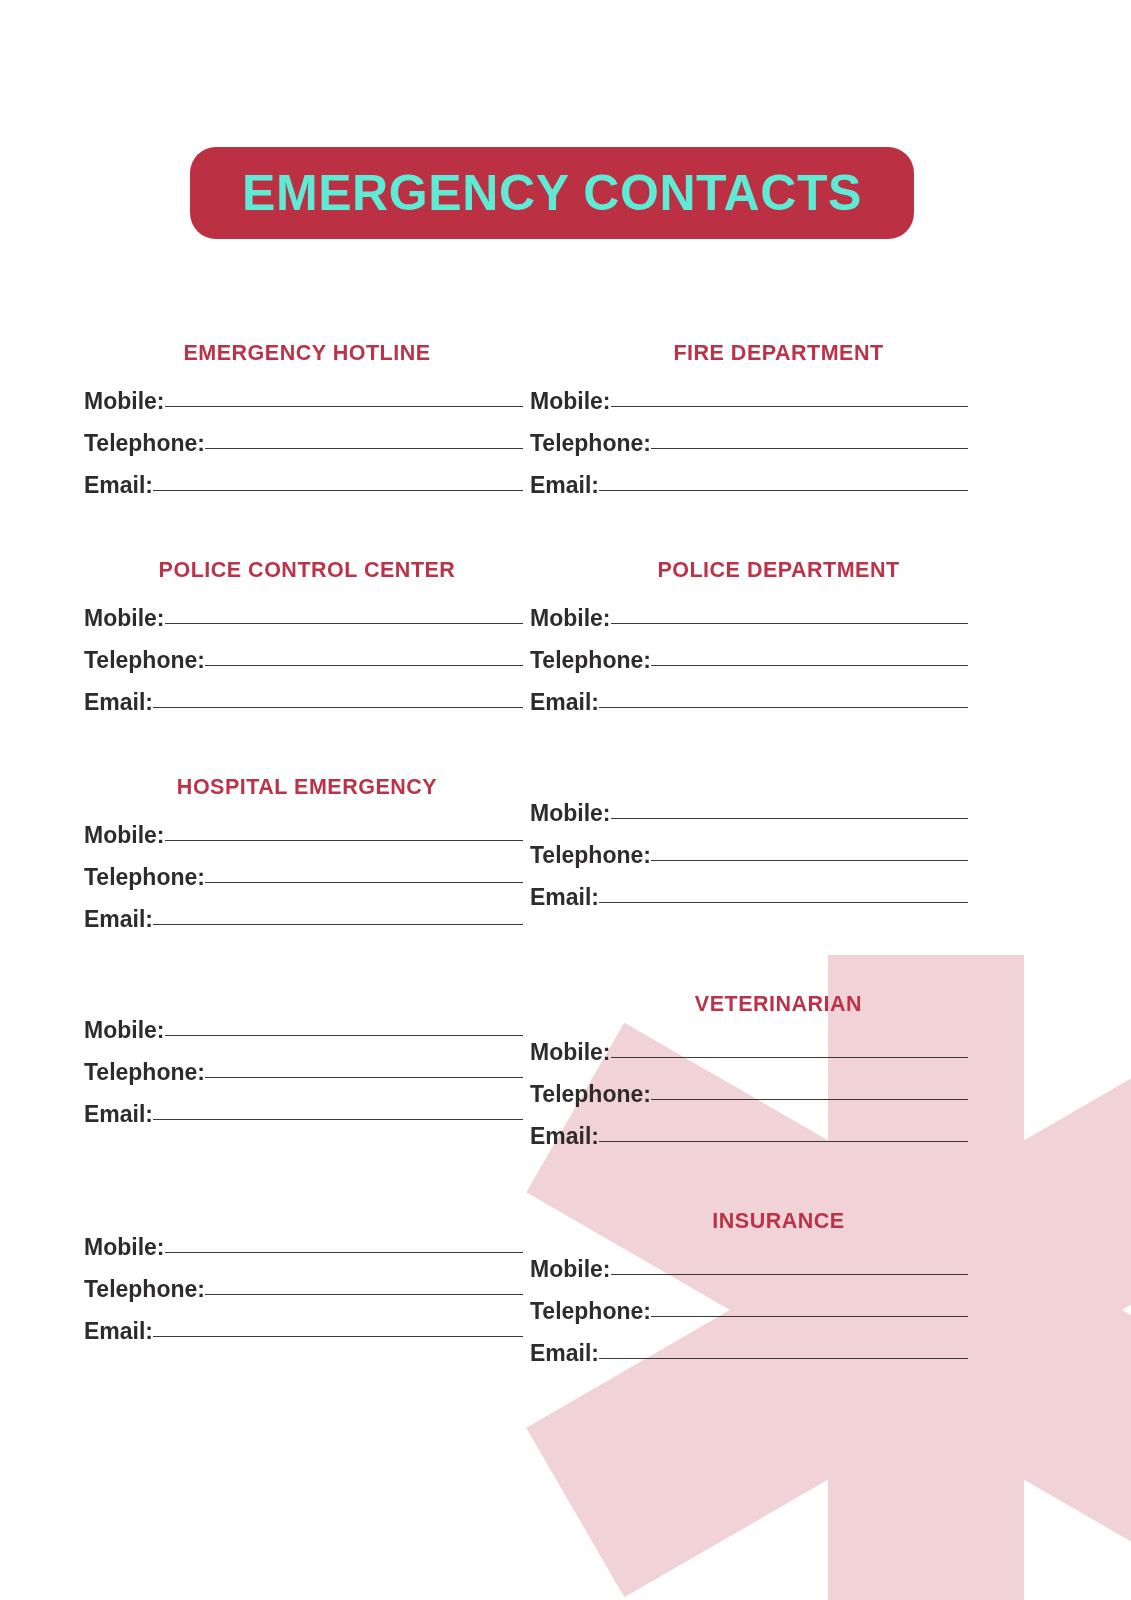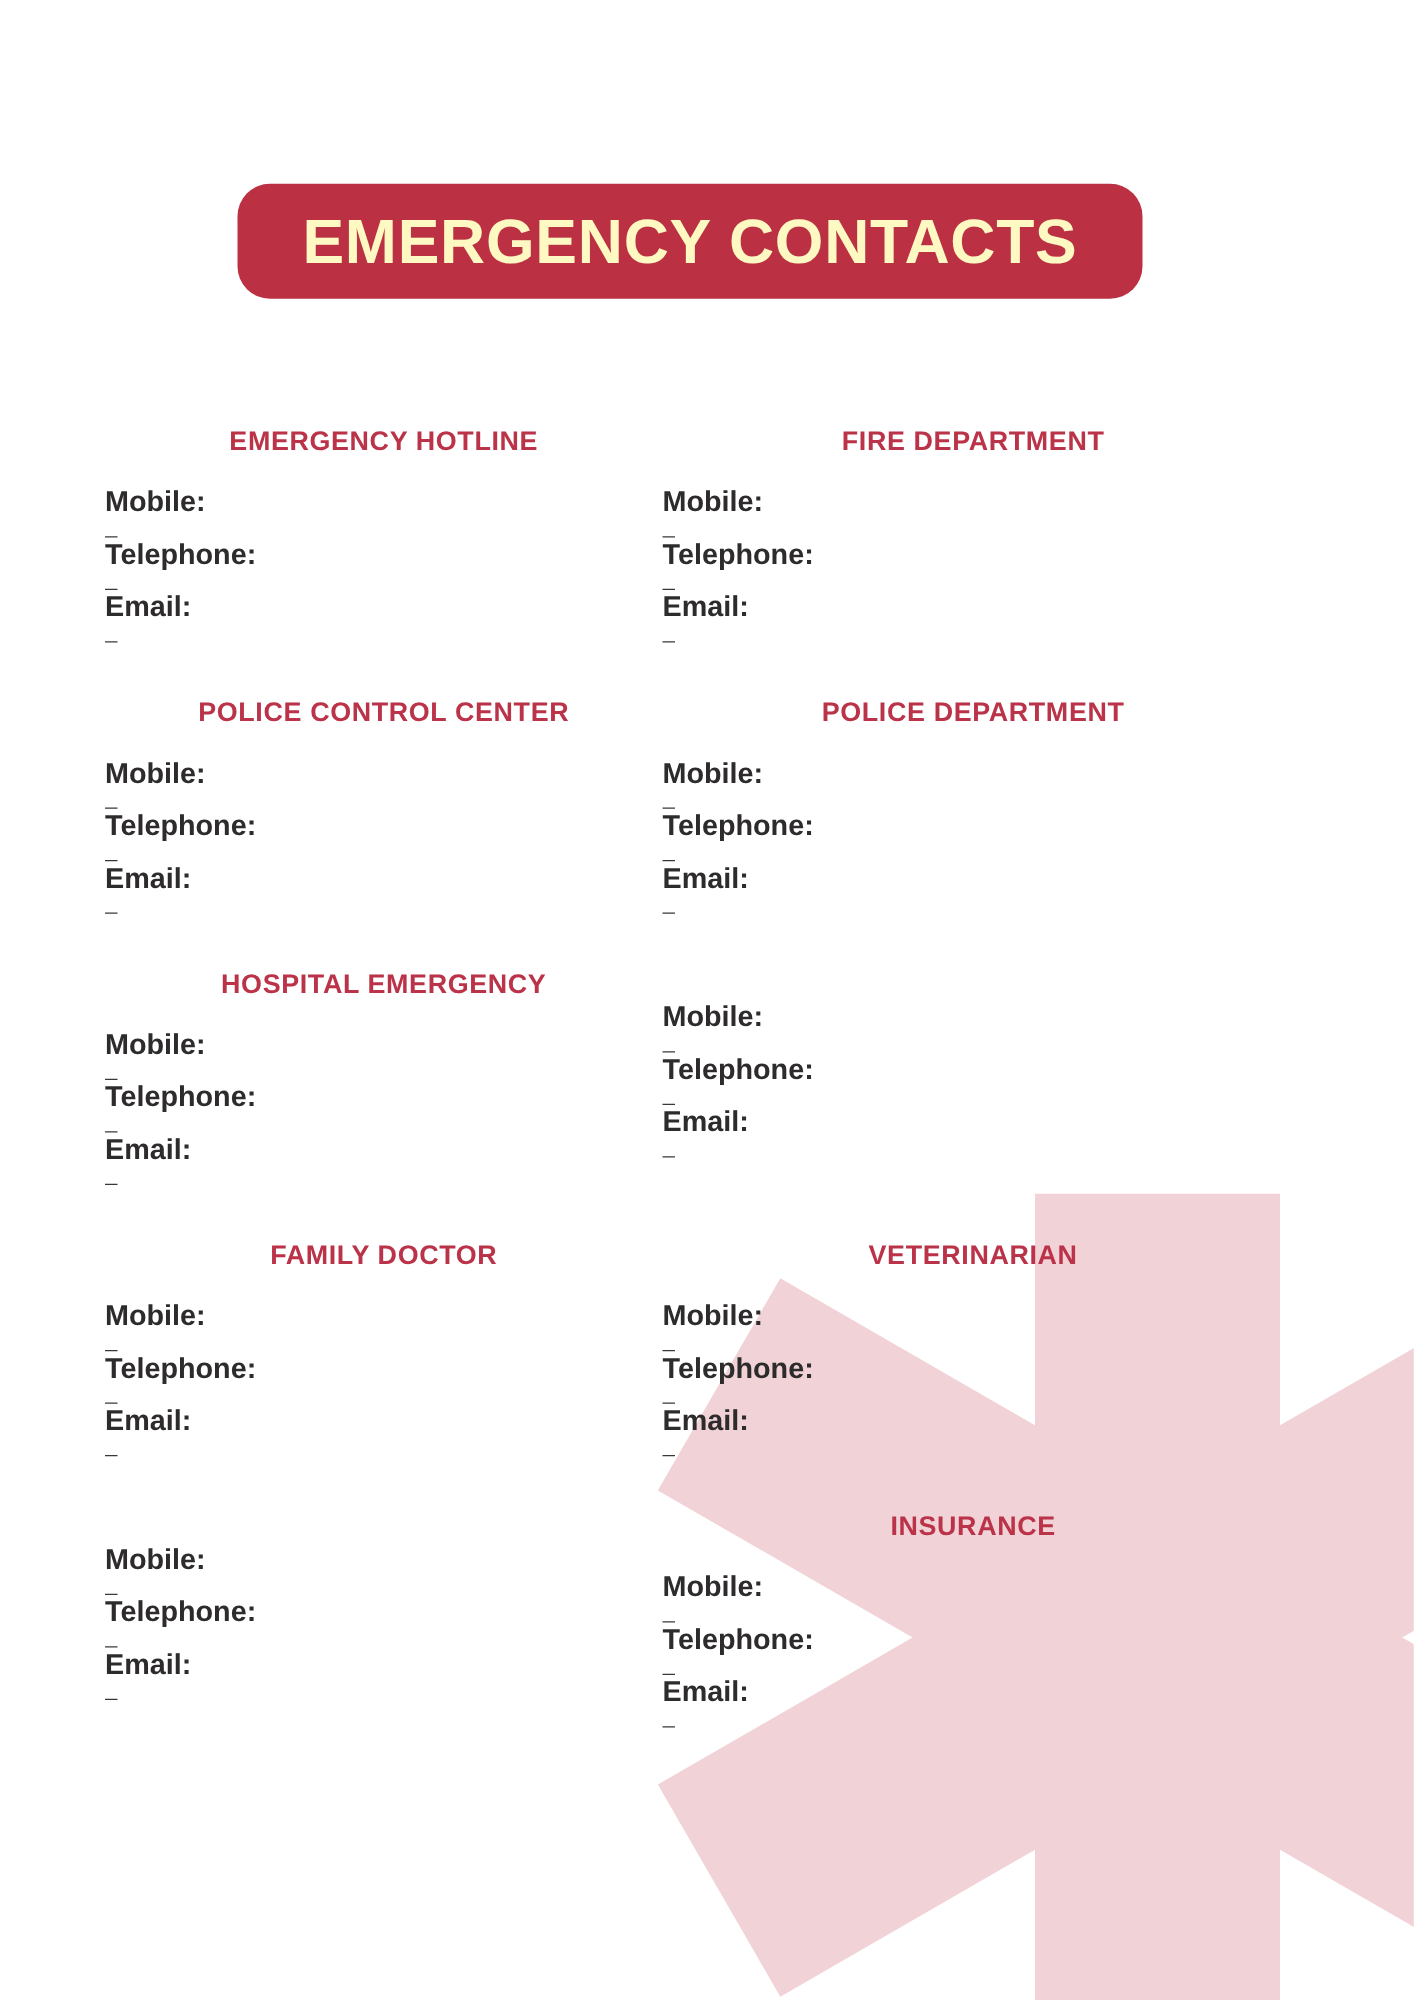--- a/index.html
+++ b/index.html
@@ -41,21 +41,21 @@
     top: 147px;
     width: 724px;
     height: 92px;
     background: #bb3042;
     border-radius: 26px;
     display: flex;
     align-items: center;
     justify-content: center;
   }
   .title-banner-text {
-    color: #fef9c3;
+    color: #5eead4;
     font-size: 50px;
     font-weight: bold;
     letter-spacing: 0.6px;
     line-height: 1;
     white-space: nowrap;
   }
 
   
   .contacts-grid {
     position: absolute;
@@ -82,21 +82,20 @@
   }
 
   .fields {
     margin-top: 25px;
   }
 
   .field-row {
     display: flex;
     align-items: baseline;
     height: 42px;
-    flex-direction: column;
   }
 
   .field-label {
     color: #2e2b2c;
     font-size: 23px;
     font-weight: bold;
     line-height: 1;
     white-space: nowrap;
     flex: 0 0 auto;
   }
@@ -236,21 +235,20 @@
           <span class="field-rule"></span>
         </div>
         <div class="field-row">
           <span class="field-label">Email:</span>
           <span class="field-rule"></span>
         </div>
       </div>
     </div>
 
     <div class="contact-block col-left">
-      <div class="block-title">FAMILY DOCTOR</div>
       <div class="fields">
         <div class="field-row">
           <span class="field-label">Mobile:</span>
           <span class="field-rule"></span>
         </div>
         <div class="field-row">
           <span class="field-label">Telephone:</span>
           <span class="field-rule"></span>
         </div>
         <div class="field-row">

